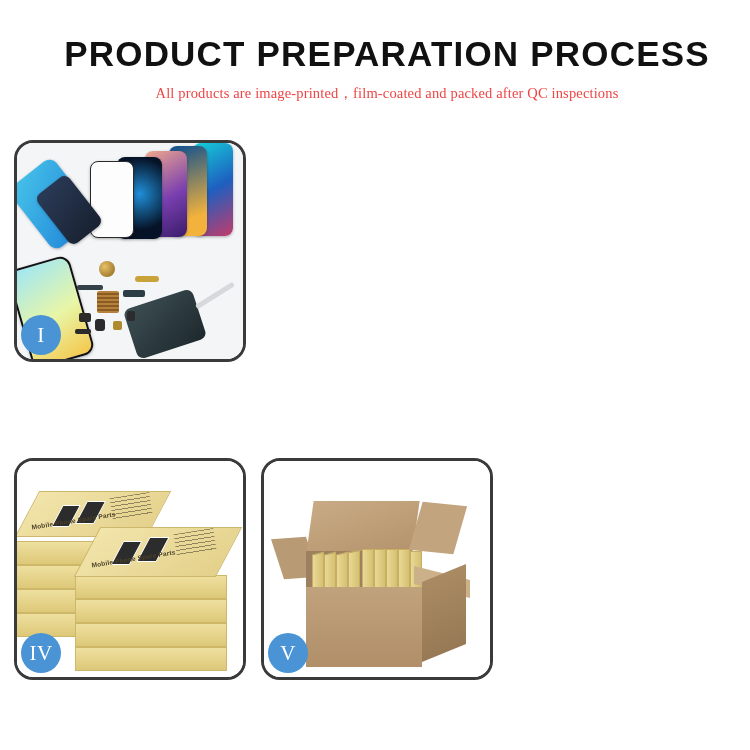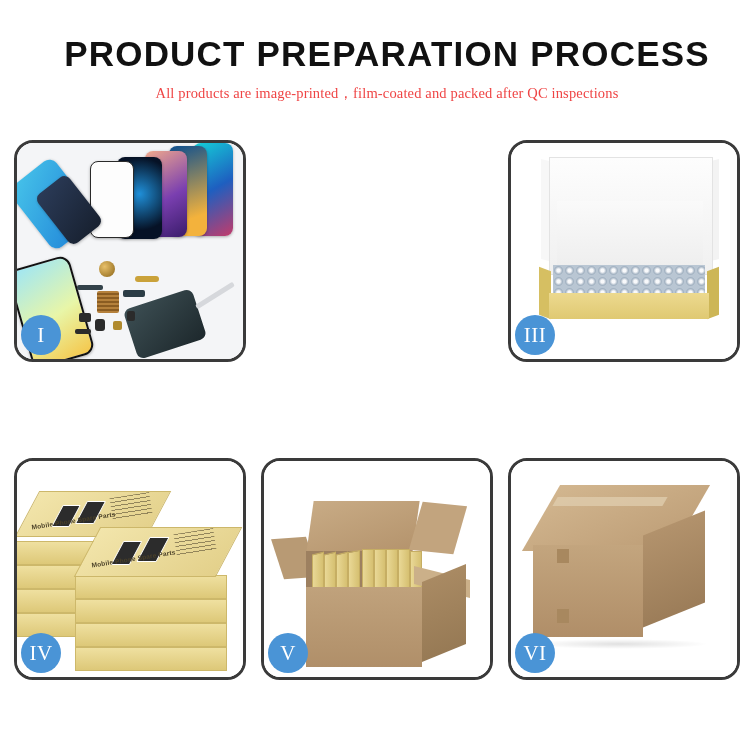--- a/index.html
+++ b/index.html
@@ -163,34 +163,20 @@
         <div class="prt" style="left:78px;top:176px;width:10px;height:12px;border-radius:3px;"></div>
         <div class="prt" style="left:96px;top:178px;width:9px;height:9px;background:#b08a2e;"></div>
         <div class="prt" style="left:58px;top:186px;width:16px;height:5px;"></div>
         <div class="prt" style="left:110px;top:168px;width:8px;height:10px;"></div>
         <div class="tool"></div>
       </div>
       <div class="badge">I</div>
     </div>
 
 
-    <div class="panel p3">
-      <div class="scene">
-        <div class="bgIII"></div>
-        <div class="lidL"></div>
-        <div class="lidR"></div>
-        <div class="lid"></div>
-        <div class="foam"></div>
-        <div class="bubrow"></div>
-        <div class="trayL"></div>
-        <div class="trayR"></div>
-        <div class="trayF"></div>
-      </div>
-      <div class="badge">III</div>
-    </div>
   </div>
 
   <div class="row">
 
     <div class="panel p1">
       <div class="scene">
         <div class="bgIV"></div>
         <div class="stack">
 
           <div class="bx" style="left:-6px;top:58px;width:122px;"></div>
@@ -235,28 +221,15 @@
         <div class="ybar" style="left:122px;top:88px;height:42px;"></div>
         <div class="ybar" style="left:134px;top:88px;height:42px;"></div>
         <div class="ybar" style="left:146px;top:90px;height:40px;"></div>
         <div class="cFlapFront"></div>
         <div class="cSide"></div>
         <div class="cFront"></div>
       </div>
       <div class="badge">V</div>
     </div>
 
-    <div class="panel p3">
-      <div class="scene">
-        <div class="bgVI"></div>
-        <div class="sTop2"></div>
-        <div class="tape" style="left:44px;top:36px;width:110px;height:9px;transform:skew(-30deg,0);"></div>
-        <div class="sSide"></div>
-        <div class="sFront"></div>
-        <div class="stapL"></div>
-        <div class="stapL2"></div>
-        <div class="shadowv"></div>
-      </div>
-      <div class="badge">VI</div>
-    </div>
   </div>
 
 </div>
 
 </body></html>

